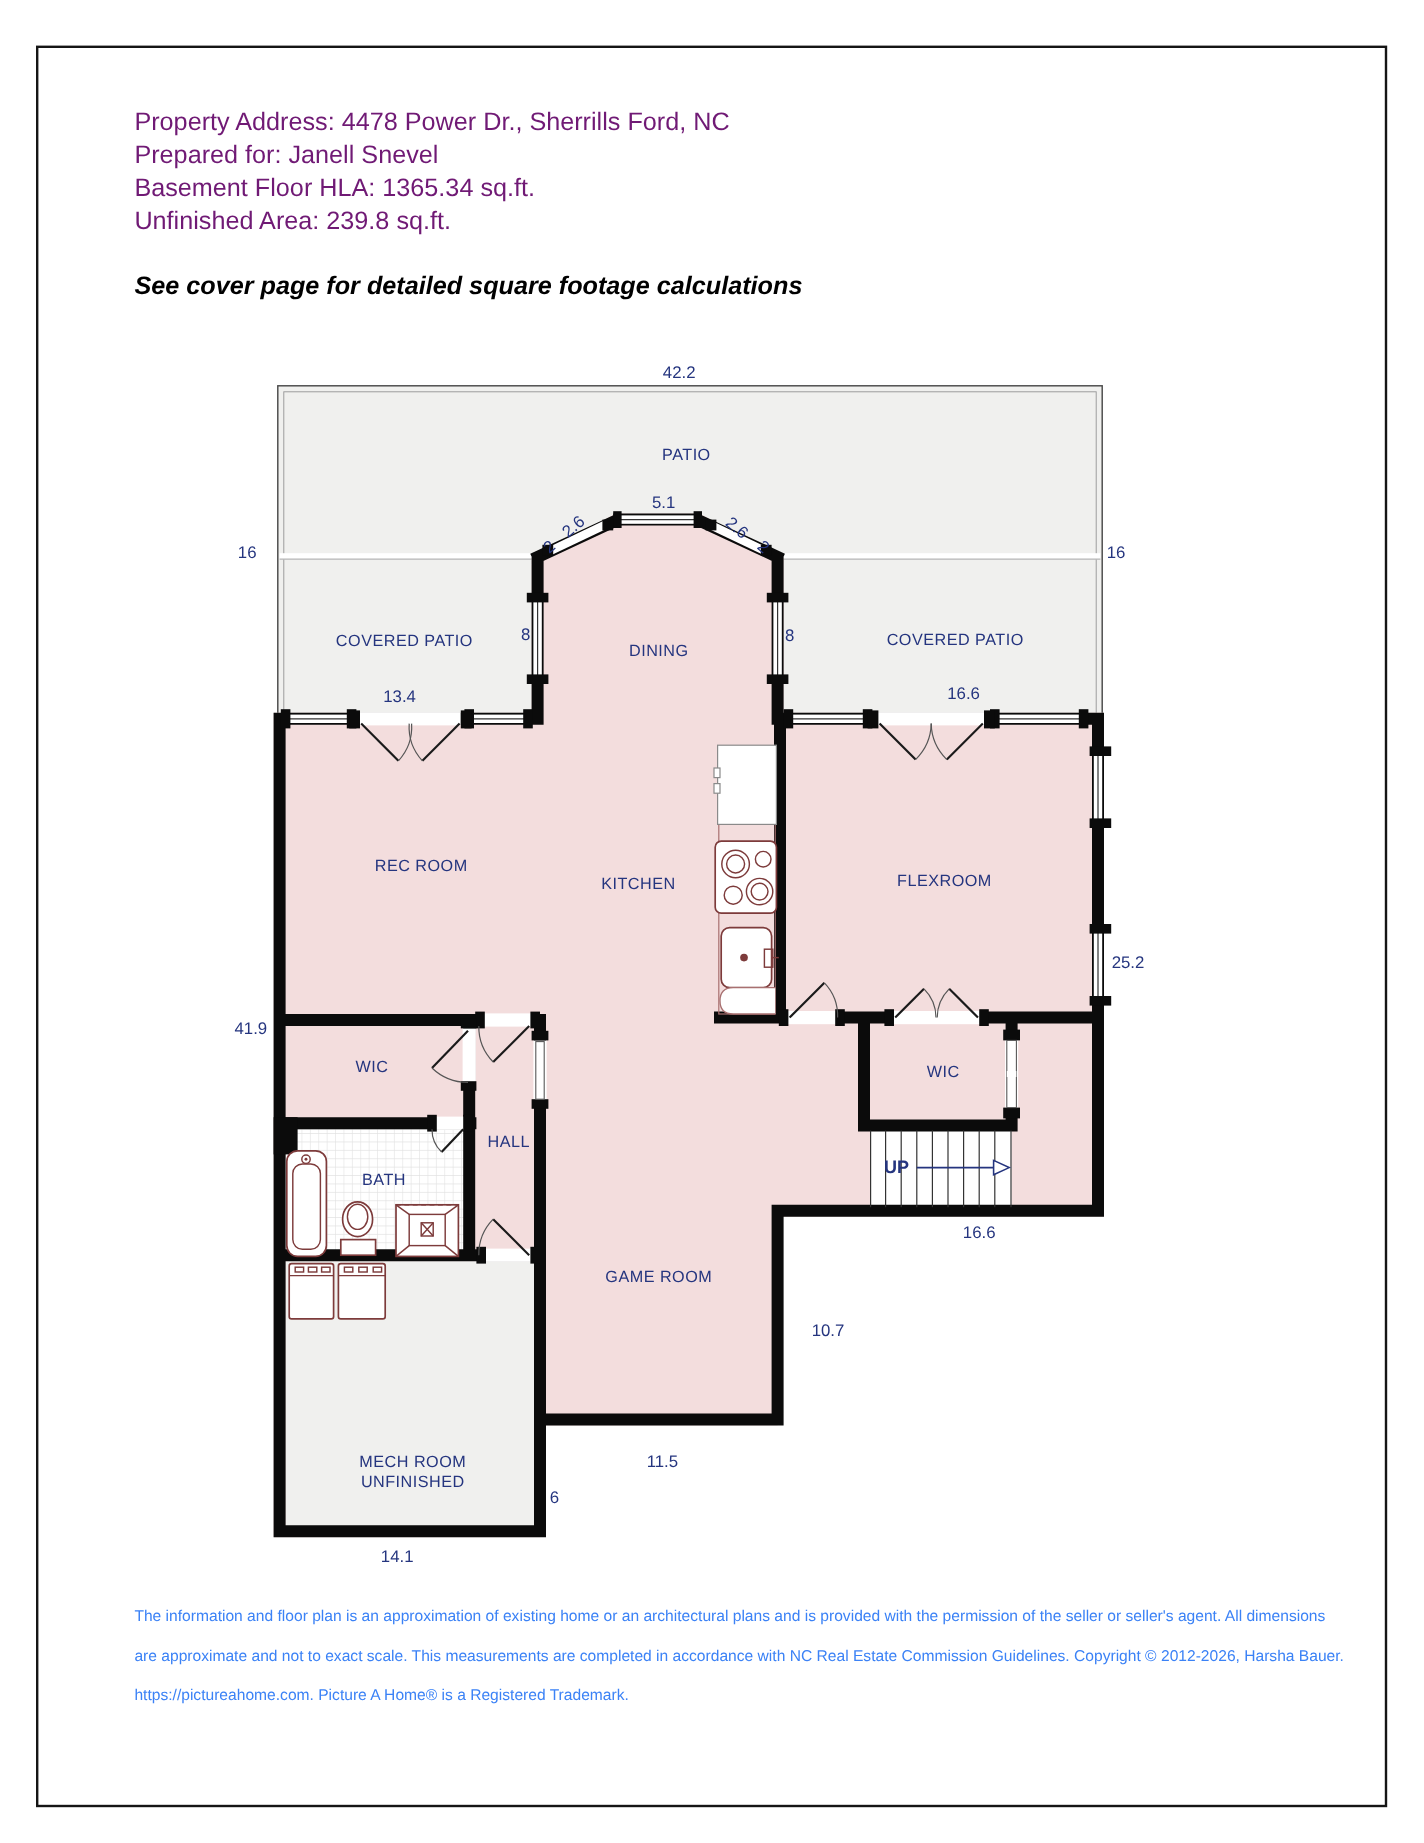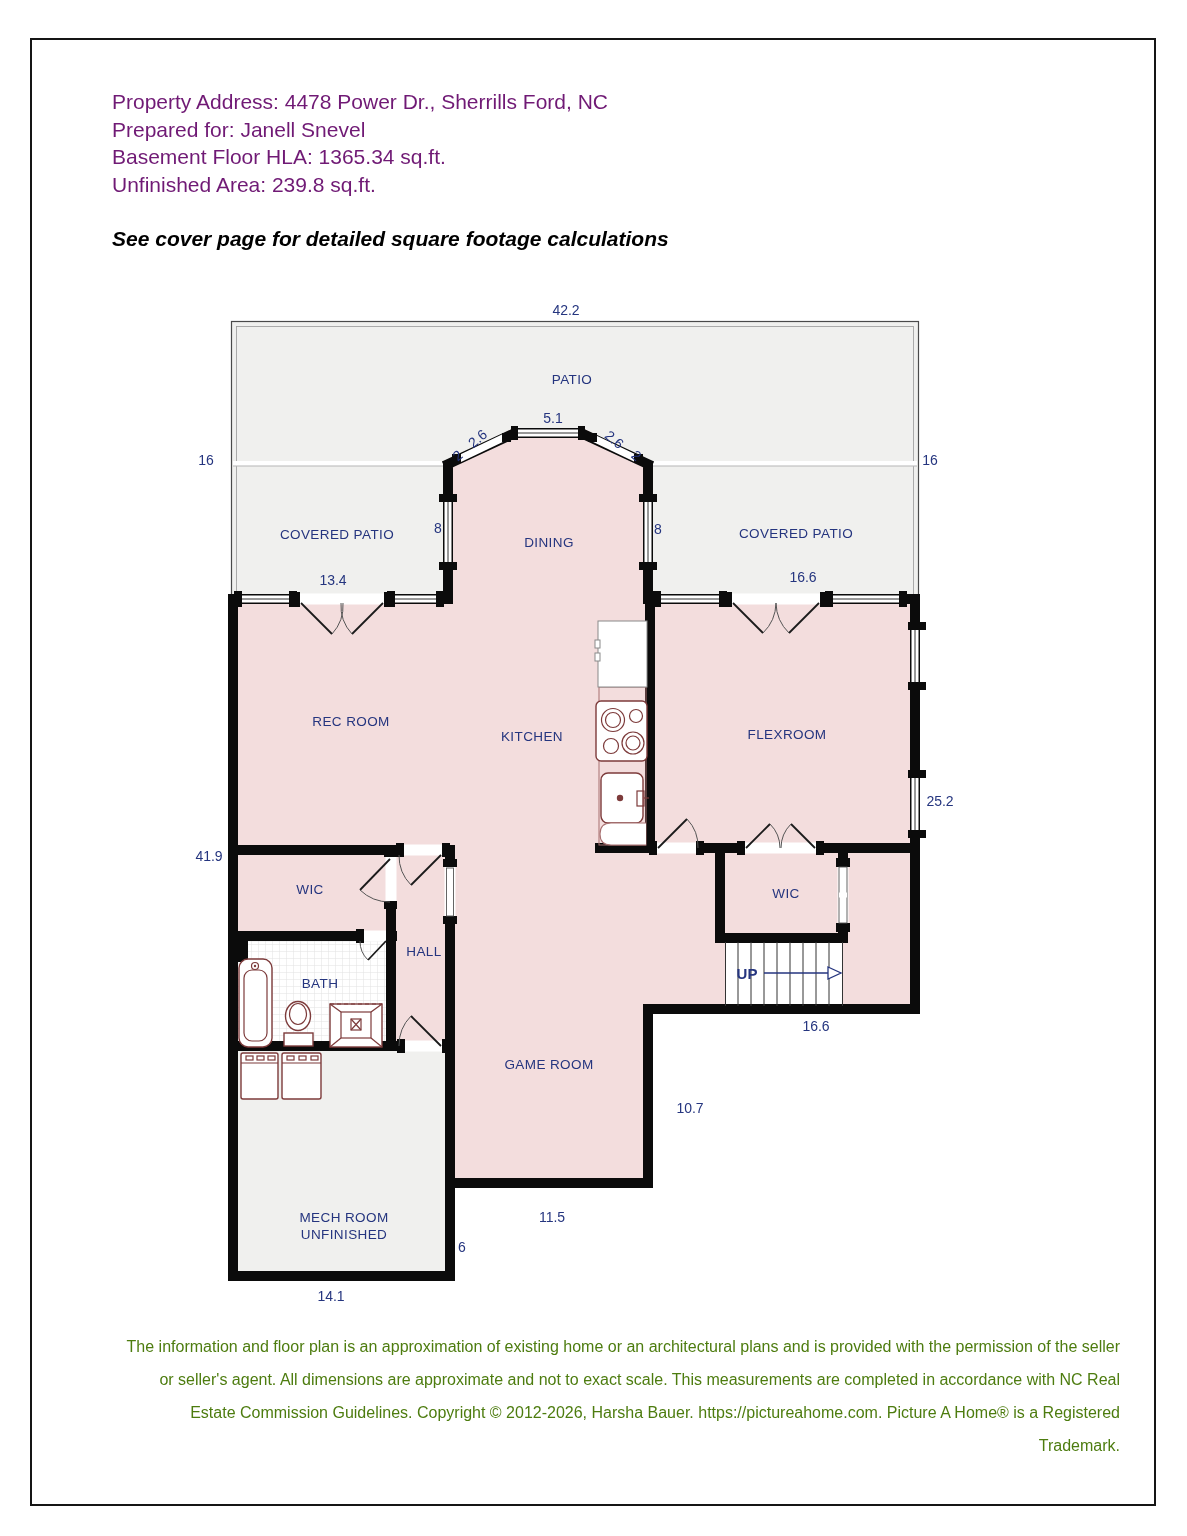--- a/index.html
+++ b/index.html
@@ -6,22 +6,22 @@
     --c-interior:#f3dddd; --c-patio:#f0f0ee; --c-wall:#0b0b0b;
     --c-label:#25357f; --c-fixture:#7d3b3b; --c-counter:#a87070;
   }
   html,body{margin:0;padding:0;background:#888;}
   .page{position:relative;width:1187px;height:1536px;background:#ffffff;
         font-family:"Liberation Sans",sans-serif;overflow:hidden;margin:0 auto;}
   .page-border{position:absolute;left:30px;top:38px;width:1122px;height:1464px;
         border:2px solid #151515;pointer-events:none;}
   .header{position:absolute;left:112px;top:88px;color:#701a75;font-size:21px;line-height:27.5px;}
   .note{position:absolute;left:112px;top:227px;color:#000;font-size:21px;font-weight:bold;font-style:italic;}
-  .footer{position:absolute;left:112px;top:1330px;width:1008px;color:#4d7c0f;
-        font-size:16px;line-height:33px;text-align:right;}
+  .footer{position:absolute;left:112px;top:1330px;width:1008px;color:#3b82f6;
+        font-size:13px;line-height:33px;}
   .plan{position:absolute;left:0;top:0;width:1187px;height:1536px;}
   .plan svg{position:absolute;left:0;top:0;}
   #labels{position:absolute;left:0;top:0;width:1187px;height:1536px;pointer-events:none;}
   .plan-label{position:absolute;transform:translate(-50%,-50%);color:var(--c-label);
         white-space:pre-line;text-align:center;line-height:1.25;}
   .room{font-size:13.5px;letter-spacing:.4px;}
   .dim{font-size:14px;}
   .up{font-size:15px;font-weight:bold;}
   
   .f-patio{fill:var(--c-patio);} .f-int{fill:var(--c-interior);} .f-white{fill:#fff;}

